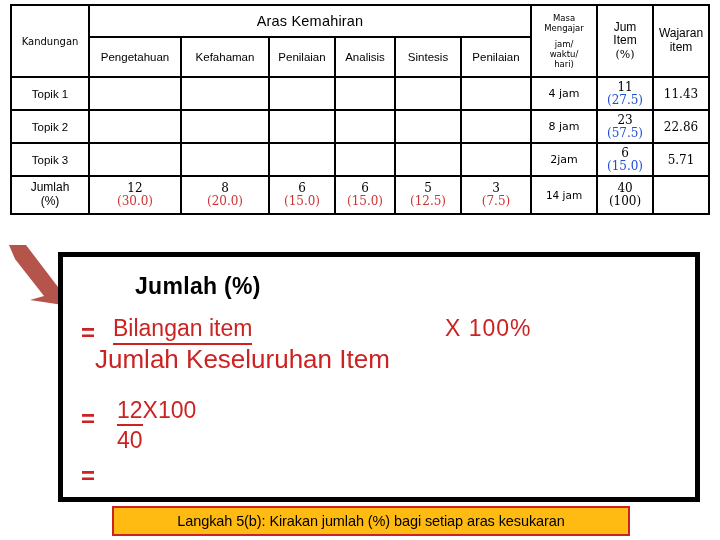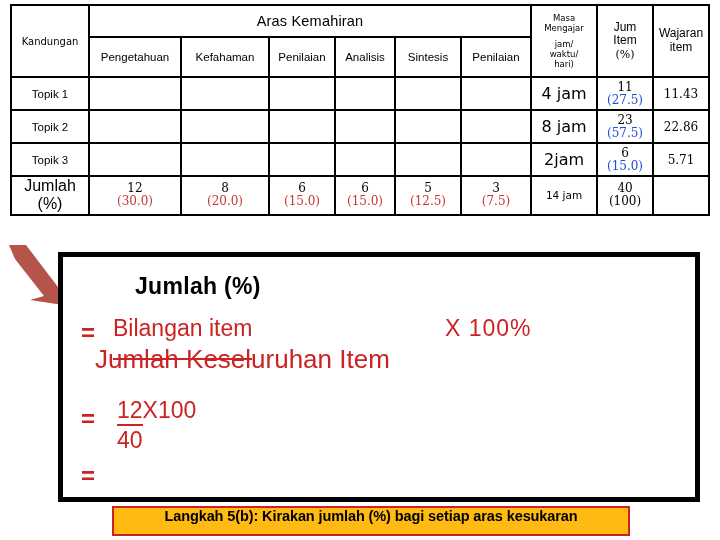--- a/index.html
+++ b/index.html
@@ -81,21 +81,21 @@
   .row-topic { height: 33px; }
   .cell-topic {
     text-align: left;
     padding-left: 6px;
     font-size: 11.5px;
     font-weight: bold;
     vertical-align: bottom;
     padding-bottom: 4px;
   }
   .cell-masa {
-    font-size: 16px;
+    font-size: 11px;
     font-family: "DejaVu Sans", sans-serif;
     text-align: right;
     padding-right: 12px;
     vertical-align: bottom;
     padding-bottom: 3px;
     margin-top: 6px;
   }
   .cell-jumitem {
     font-family: "DejaVu Serif", serif;
     font-size: 12px;
@@ -104,21 +104,21 @@
   .cell-jumitem .pct-maroon { color: #1d4ed8; }
   .cell-wajaran {
     font-family: "DejaVu Serif", serif;
     font-size: 12px;
     vertical-align: bottom;
     padding-bottom: 3px;
   }
 
   .row-total { height: 38px; }
   .cell-total-label {
-    font-size: 16px;
+    font-size: 12px;
     font-weight: bold;
     line-height: 1.15;
     margin-top: 16px;
   }
   .cell-total-num {
     font-family: "DejaVu Serif", serif;
     font-size: 12px;
     line-height: 1.1;
   }
   .cell-total-num .pct-red { color: #CC3333; }
@@ -170,21 +170,21 @@
   }
   .frac-num, .frac-den, .frac-tail, .result-text {
     position: absolute;
     color: #CC2222;
     font-family: "Liberation Sans", sans-serif;
   }
   #frac1-num {
     left: 50px; top: 58px;
     font-size: 23px;
     border-bottom: 2.5px solid #CC2222;
-    padding-bottom: 16px;
+    padding-bottom: 1px;
   }
   #frac1-den {
     left: 32px; top: 87px;
     font-size: 26px;
   }
   #frac1-tail {
     left: 382px; top: 58px;
     font-size: 23px;
     letter-spacing: 1px;
   }
@@ -212,23 +212,24 @@
   #caption-bar {
     position: absolute;
     left: 112px;
     top: 506px;
     width: 518px;
     height: 30px;
     box-sizing: border-box;
     background: #FFBB11;
     border: 2px solid #CC2222;
     display: flex;
+    align-items: center;
     justify-content: center;
     font-size: 14.5px;
-    font-weight: bold;
+    font-weight: normal;
     color: #000000;
     letter-spacing: -0.1px;
   }
 </style>
 </head>
 <body>
 
 <table id="spec-table">
   <colgroup>
     <col style="width:78px">

